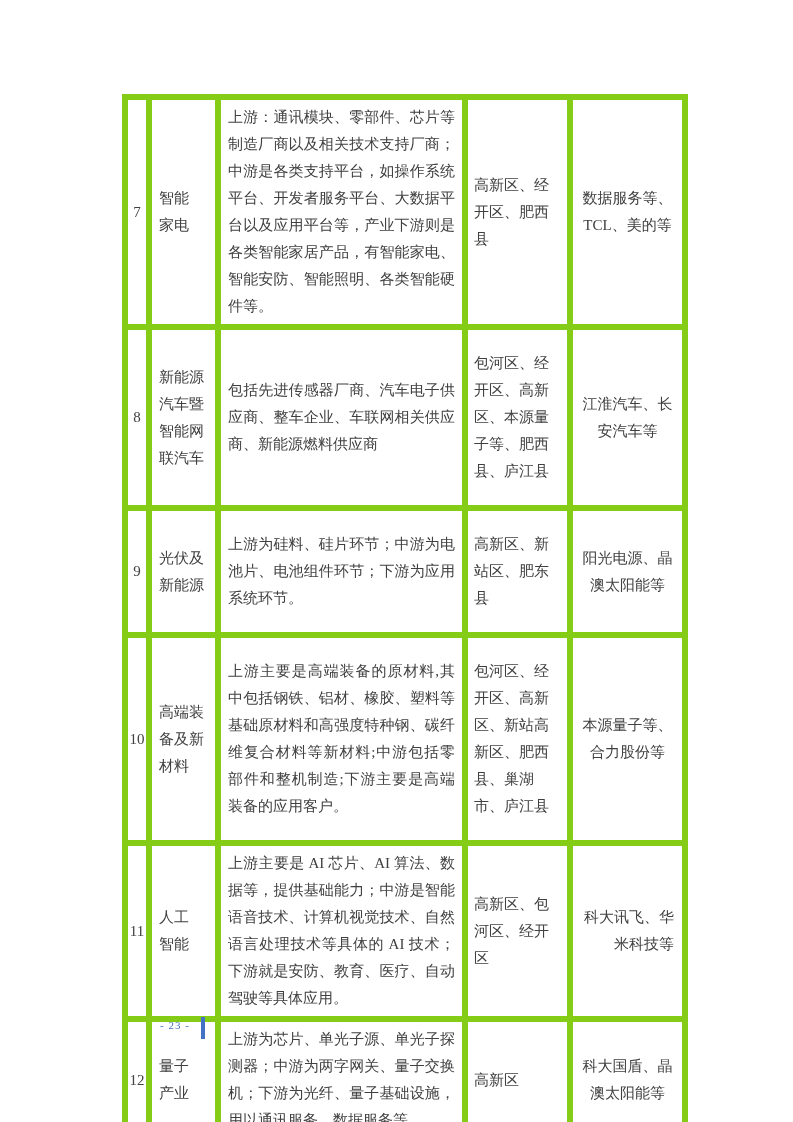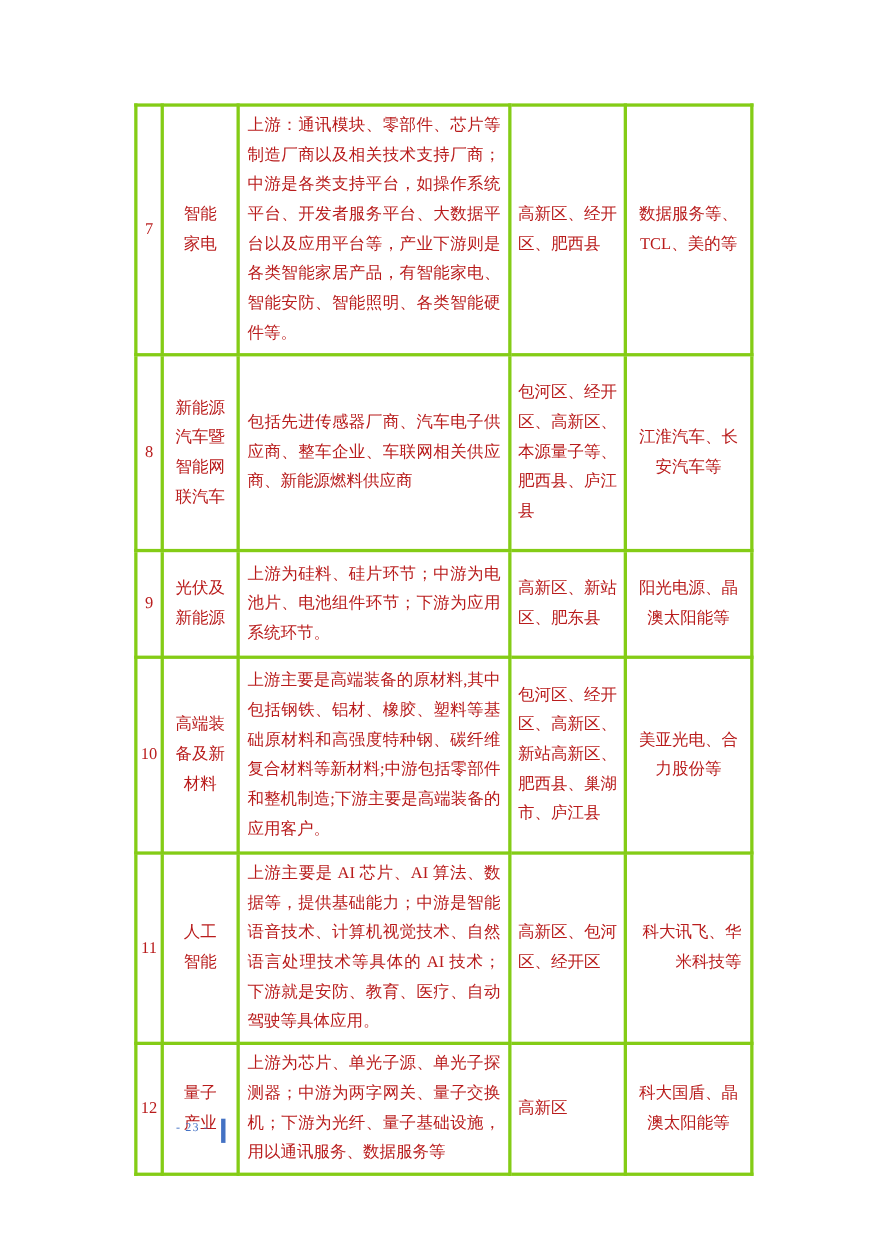--- a/index.html
+++ b/index.html
@@ -17,28 +17,28 @@
   table.industry-table {
     position: absolute;
     left: 122px;
     top: 94px;
     width: 560px;
     border-collapse: collapse;
     table-layout: fixed;
     border: 2px solid #1a1a1a;
   }
   table.industry-table td {
-    border: 3px solid #84cc16;
+    border: 6px solid #84cc16;
     vertical-align: middle;
     font-size: 15px;
     line-height: 27px;
-    color: #b91c1c;
+    color: #404040;
   }
   td.c-no   { text-align: center; font-family: "Liberation Serif", "DejaVu Serif", serif; }
-  td.c-ind  { text-align: center; white-space: pre-line; padding: 2px 7px; }
+  td.c-ind  { text-align: left; white-space: pre-line; padding: 2px 7px; }
   td.c-desc { text-align: justify; text-justify: inter-ideograph; padding: 4px 7px; }
   td.c-dist { text-align: left; padding: 20px 6px; }
   td.c-comp { text-align: center; padding: 4px 8px; }
   td.c-comp.align-left { text-align: right; }
   tr.r7  { height: 223px; }
   tr.r8  { height: 139px; }
   tr.r9  { height: 94px;  }
   tr.r10 { height: 166px; }
   tr.r11 { height: 170px; }
   tr.r12 { height: 107px; }
@@ -103,21 +103,21 @@
         <td class="c-dist">高新区、新站区、肥东县</td>
         <td class="c-comp">阳光电源、晶澳太阳能等</td>
       </tr>
       <tr class="r10">
         <td class="c-no">10</td>
         <td class="c-ind">高端装
 备及新
 材料</td>
         <td class="c-desc">上游主要是高端装备的原材料,其中包括钢铁、铝材、橡胶、塑料等基础原材料和高强度特种钢、碳纤维复合材料等新材料;中游包括零部件和整机制造;下游主要是高端装备的应用客户。</td>
         <td class="c-dist">包河区、经开区、高新区、新站高新区、肥西县、巢湖市、庐江县</td>
-        <td class="c-comp">美亚光电、合力股份等</td>
+        <td class="c-comp">本源量子等、合力股份等</td>
       </tr>
       <tr class="r11">
         <td class="c-no">11</td>
         <td class="c-ind">人工
 智能</td>
         <td class="c-desc">上游主要是 AI 芯片、AI 算法、数据等，提供基础能力；中游是智能语音技术、计算机视觉技术、自然语言处理技术等具体的 AI 技术；下游就是安防、教育、医疗、自动驾驶等具体应用。</td>
         <td class="c-dist">高新区、包河区、经开区</td>
         <td class="c-comp align-left">科大讯飞、华米科技等</td>
       </tr>
       <tr class="r12">

